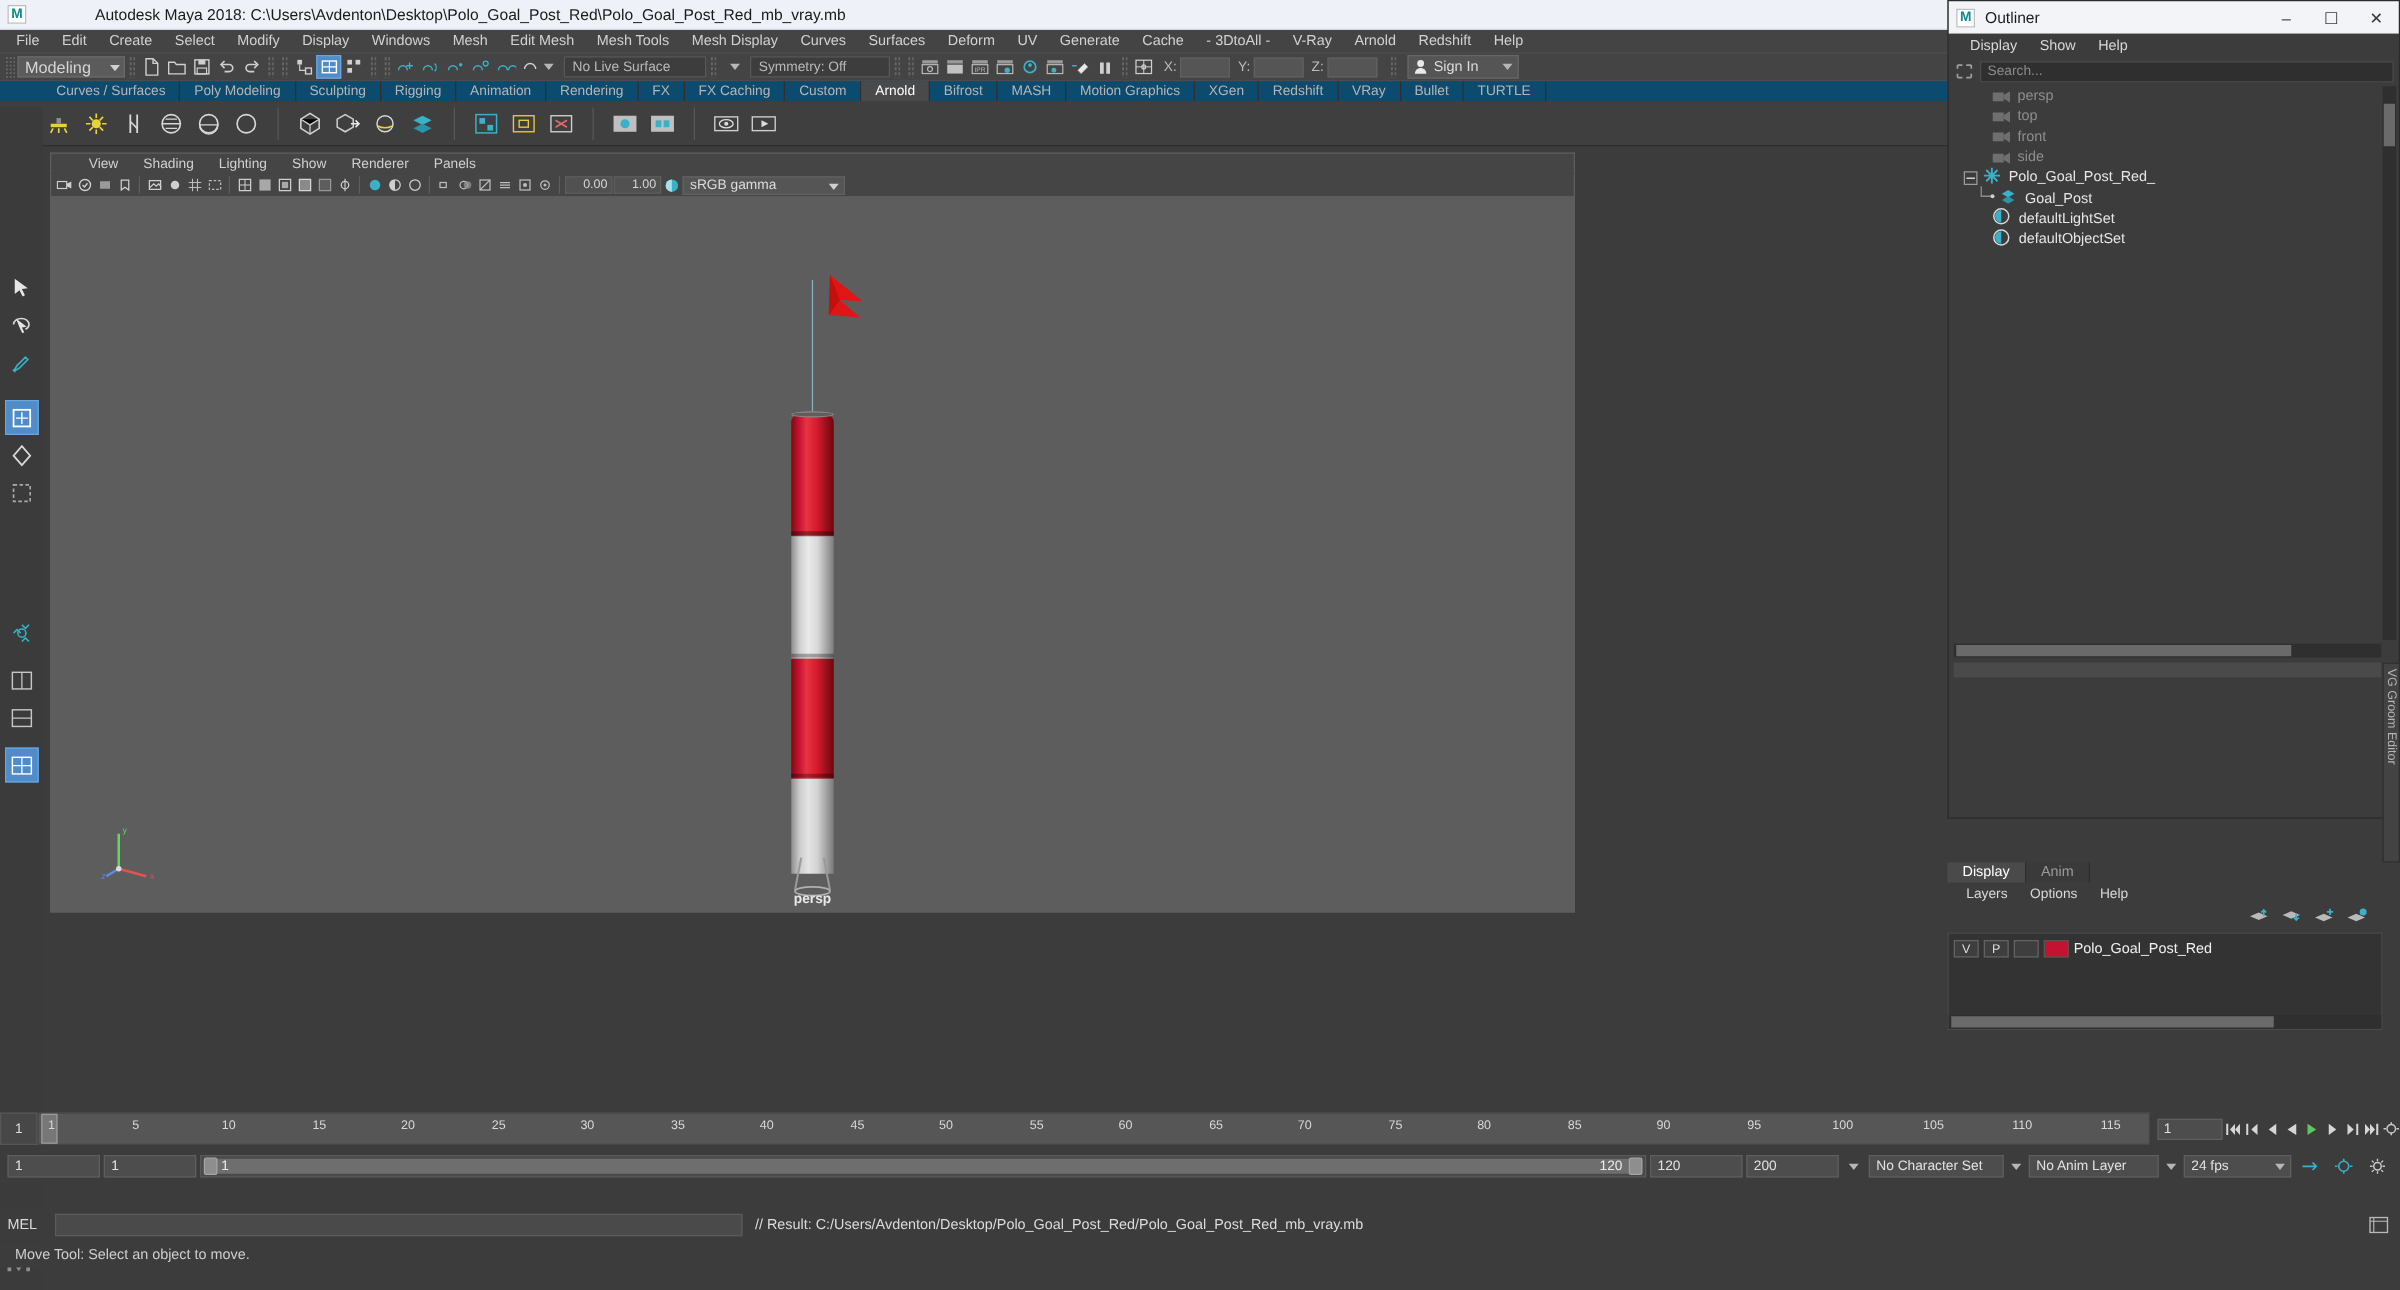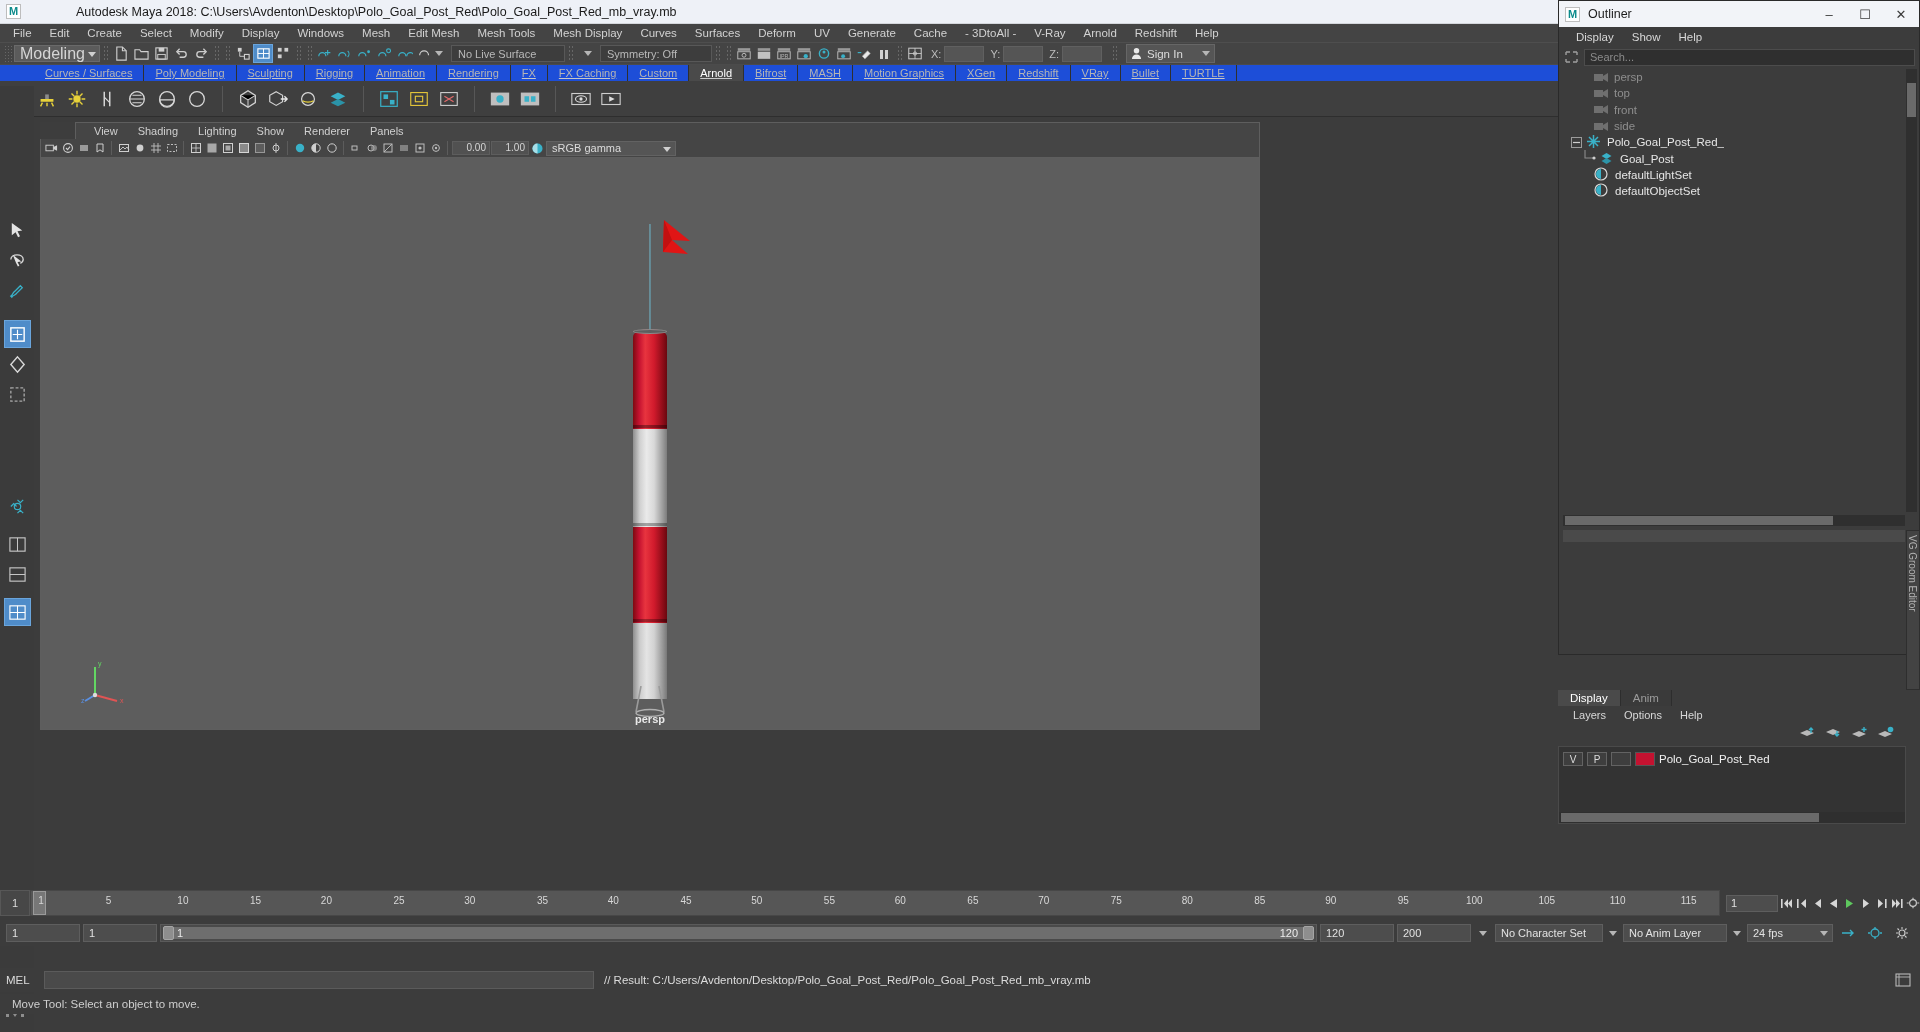--- a/index.html
+++ b/index.html
@@ -37,21 +37,21 @@
   
   .statusrow {
     height:22px; background:#444; display:flex; align-items:center;
     border-top:1px solid #4e4e4e; padding-left:2px; position:relative;
   }
   .gripper { width:8px; height:18px; flex:none;
     background-image:radial-gradient(#6c6c6c 38%, transparent 40%);
     background-size:3px 3px; opacity:.85; margin:0 2px;}
   .modecombo {
     width:86px; height:17px; background:#5b5b5b; color:#d5d5d5;
-    font-size:16px; display:flex; align-items:center; padding-left:5px;
+    font-size:13px; display:flex; align-items:center; padding-left:5px;
     border:1px solid #6a6a6a; position:relative;
   }
   .modecombo .arw { position:absolute; right:3px; top:6px;
     border-left:4px solid transparent; border-right:4px solid transparent;
     border-top:5px solid #cfcfcf; }
   .sepdots { width:5px; height:17px; flex:none; margin:0 3px;
     background-image:radial-gradient(#676767 40%, transparent 42%);
     background-size:3px 4px;}
   .tbtn { width:20px; height:19px; display:flex; align-items:center;
     justify-content:center; flex:none; color:#c3c3c3; }
@@ -66,22 +66,22 @@
     border-top:5px solid #b6b6b6; flex:none; }
   .numfield { width:40px; height:16px; background:#555; border:1px solid #606060;
     color:#d8d8d8; font-size:11px; line-height:15px; text-align:right; padding-right:3px;}
   .axis-lbl { font-size:11px; color:#bdbdbd; margin:0 3px 0 6px; }
   .signin {
     height:19px; background:#555; border:1px solid #666; display:flex;
     align-items:center; padding:0 4px; gap:5px; color:#dcdcdc; font-size:11.5px;
   }
 
   
-  .shelftabs { height:17px; background:#1d4ed8; display:flex; align-items:stretch;
-    border-top:1px solid #4b4b4b; padding-left:34px;text-decoration:underline; }
+  .shelftabs { height:17px; background:#0c4a6e; display:flex; align-items:stretch;
+    border-top:1px solid #4b4b4b; padding-left:34px; }
   .shelftab { padding:0 11px; font-size:11px; color:#b5b5b5; line-height:17px;
     border-right:1px solid #2f2f2f; white-space:nowrap; }
   .shelftab.sel { color:#fff; background:#4a4a4a; }
   .shelfrow { height:36px; background:#3f3f3f; display:flex; align-items:center;
     padding-left:34px; gap:4px; border-bottom:1px solid #2e2e2e;}
   .shelfbtn { width:26px; height:26px; flex:none; display:flex;
     align-items:center; justify-content:center; }
   .shelfsep { width:1px; height:26px; background:#575757; margin:0 8px; flex:none;}
   .leftrail { position:absolute; left:0; top:86px; width:34px; bottom:0; background:#3b3b3b;}
 
@@ -89,21 +89,21 @@
   .toolbox { position:absolute; left:4px; top:130px; width:28px; }
   .tool { width:27px; height:28px; margin-bottom:2px; display:flex;
     align-items:center; justify-content:center; border:1px solid transparent; }
   .tool.sel { background:#4f8cc9; border-color:#6aa5dc; }
   .toolgap { height:14px; }
 
   
   .viewport-wrap { position:absolute; left:40px; top:122px; right:660px; bottom:302px;
     background:#3d3d3d; }
   .vp-menubar { height:17px; background:#454545; display:flex; align-items:center;
-    padding-left:8px; border:1px solid #5e5e5e; border-bottom:none;margin-left:35px; }
+    padding-left:20px; border:1px solid #5e5e5e; border-bottom:none; }
   .vp-menubar .vm { font-size:11px; color:#d0d0d0; padding:0 10px; }
   .vp-toolbar { height:18px; background:#454545; display:flex; align-items:center;
     padding-left:3px; gap:1px; border-left:1px solid #5e5e5e; border-right:1px solid #5e5e5e;}
   .vpb { width:15px; height:15px; display:flex; align-items:center;
     justify-content:center; flex:none; }
   .vsep { width:1px; height:14px; background:#5c5c5c; margin:0 3px; flex:none; }
   .vfield { width:38px; height:14px; background:#515151; border:1px solid #5d5d5d;
     color:#d5d5d5; font-size:10px; line-height:12px; text-align:right; padding-right:3px;}
   .gamma { width:130px; height:15px; background:#555; border:1px solid #626262;
     font-size:11px; color:#dcdcdc; display:flex; align-items:center; padding-left:5px;

